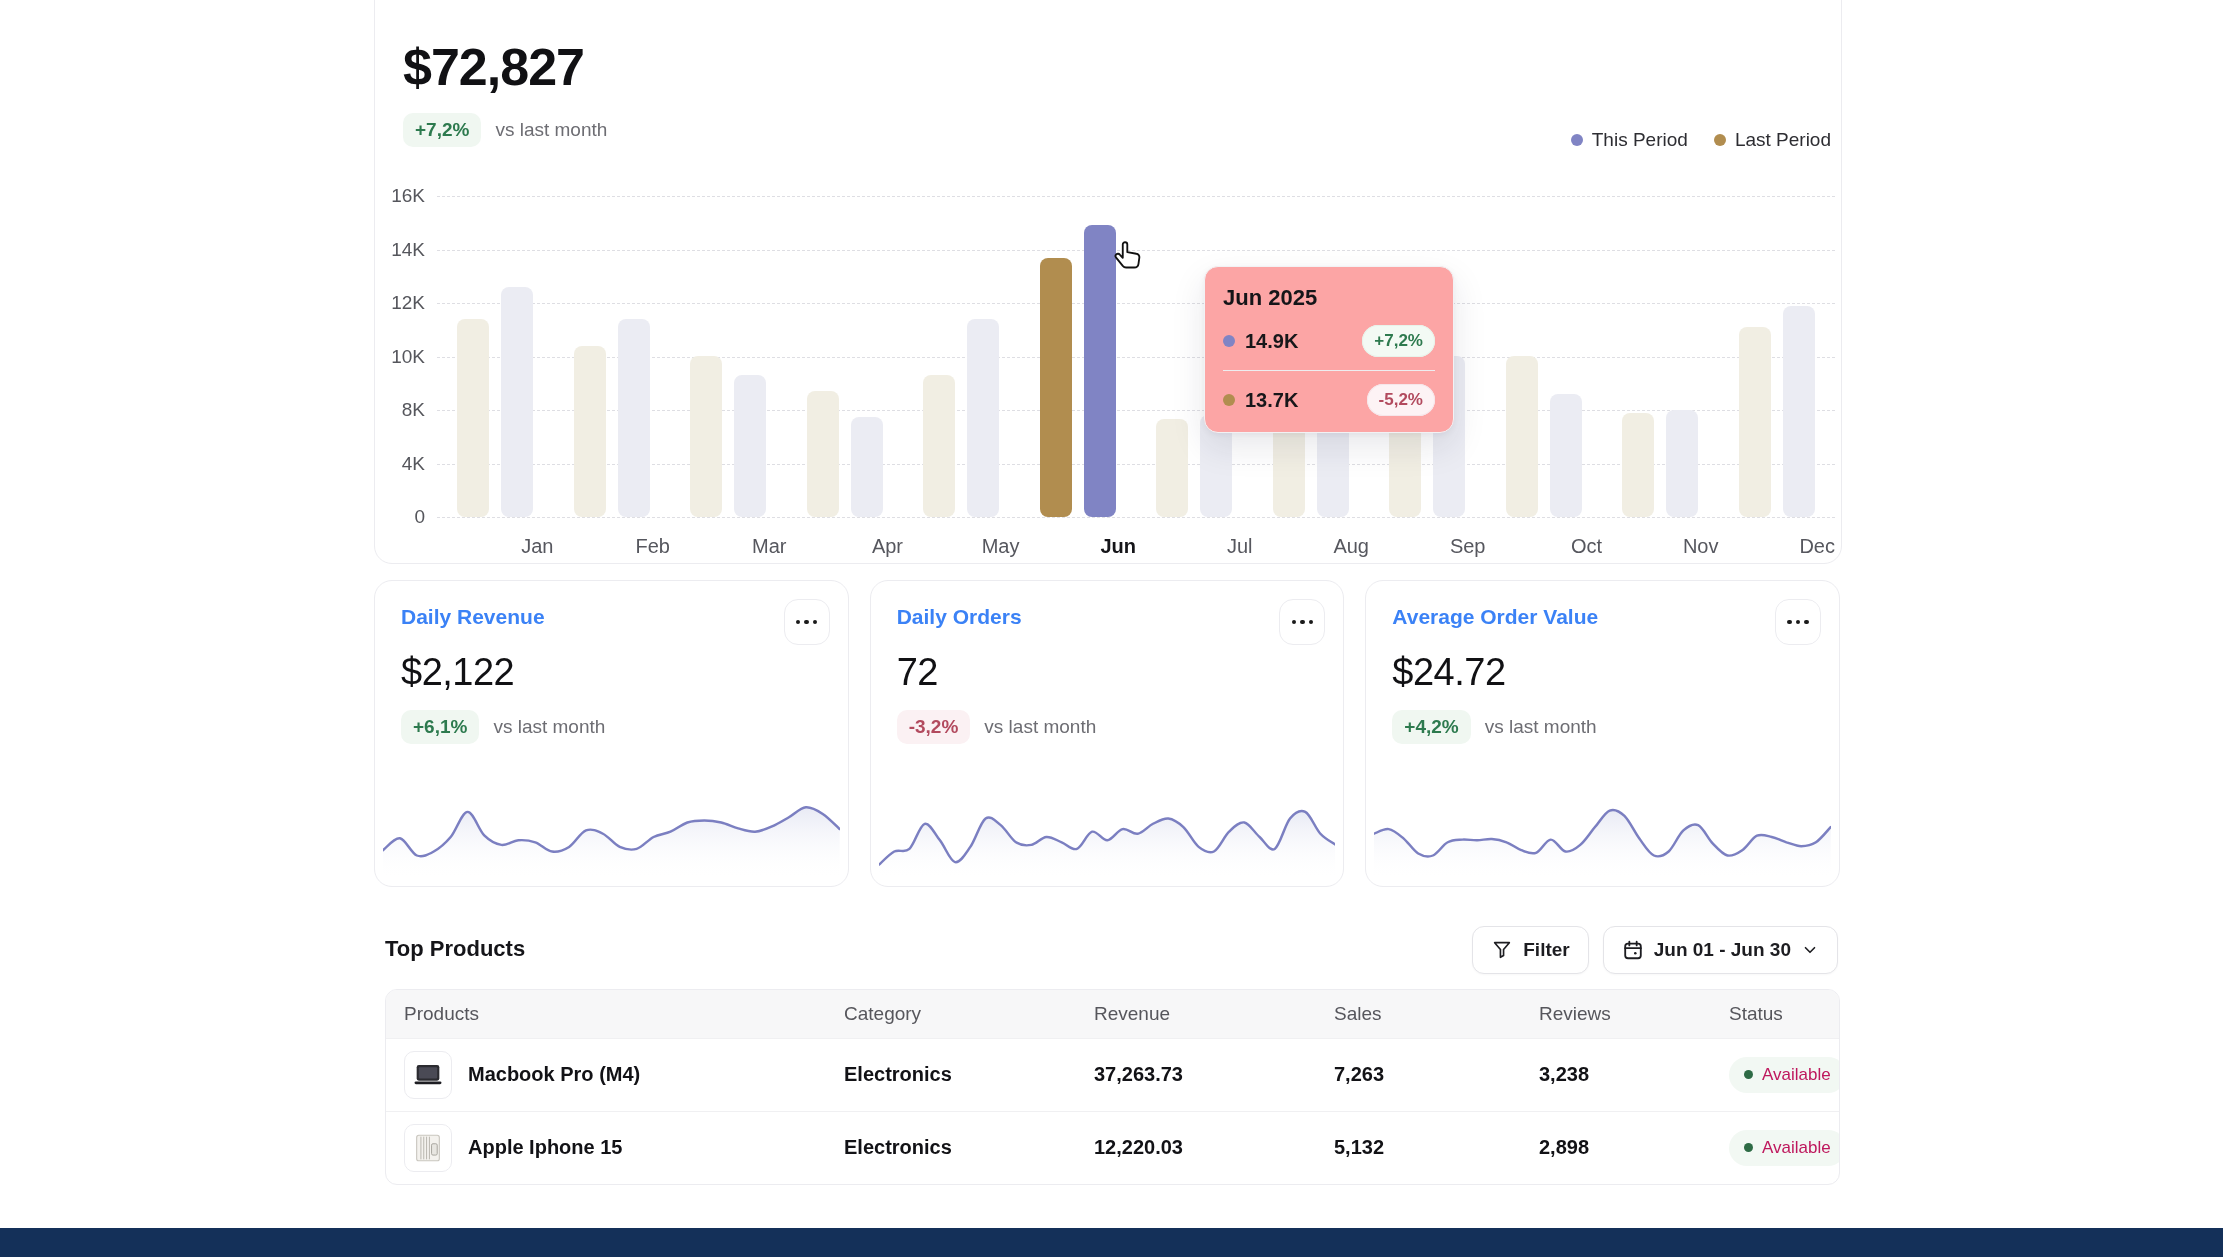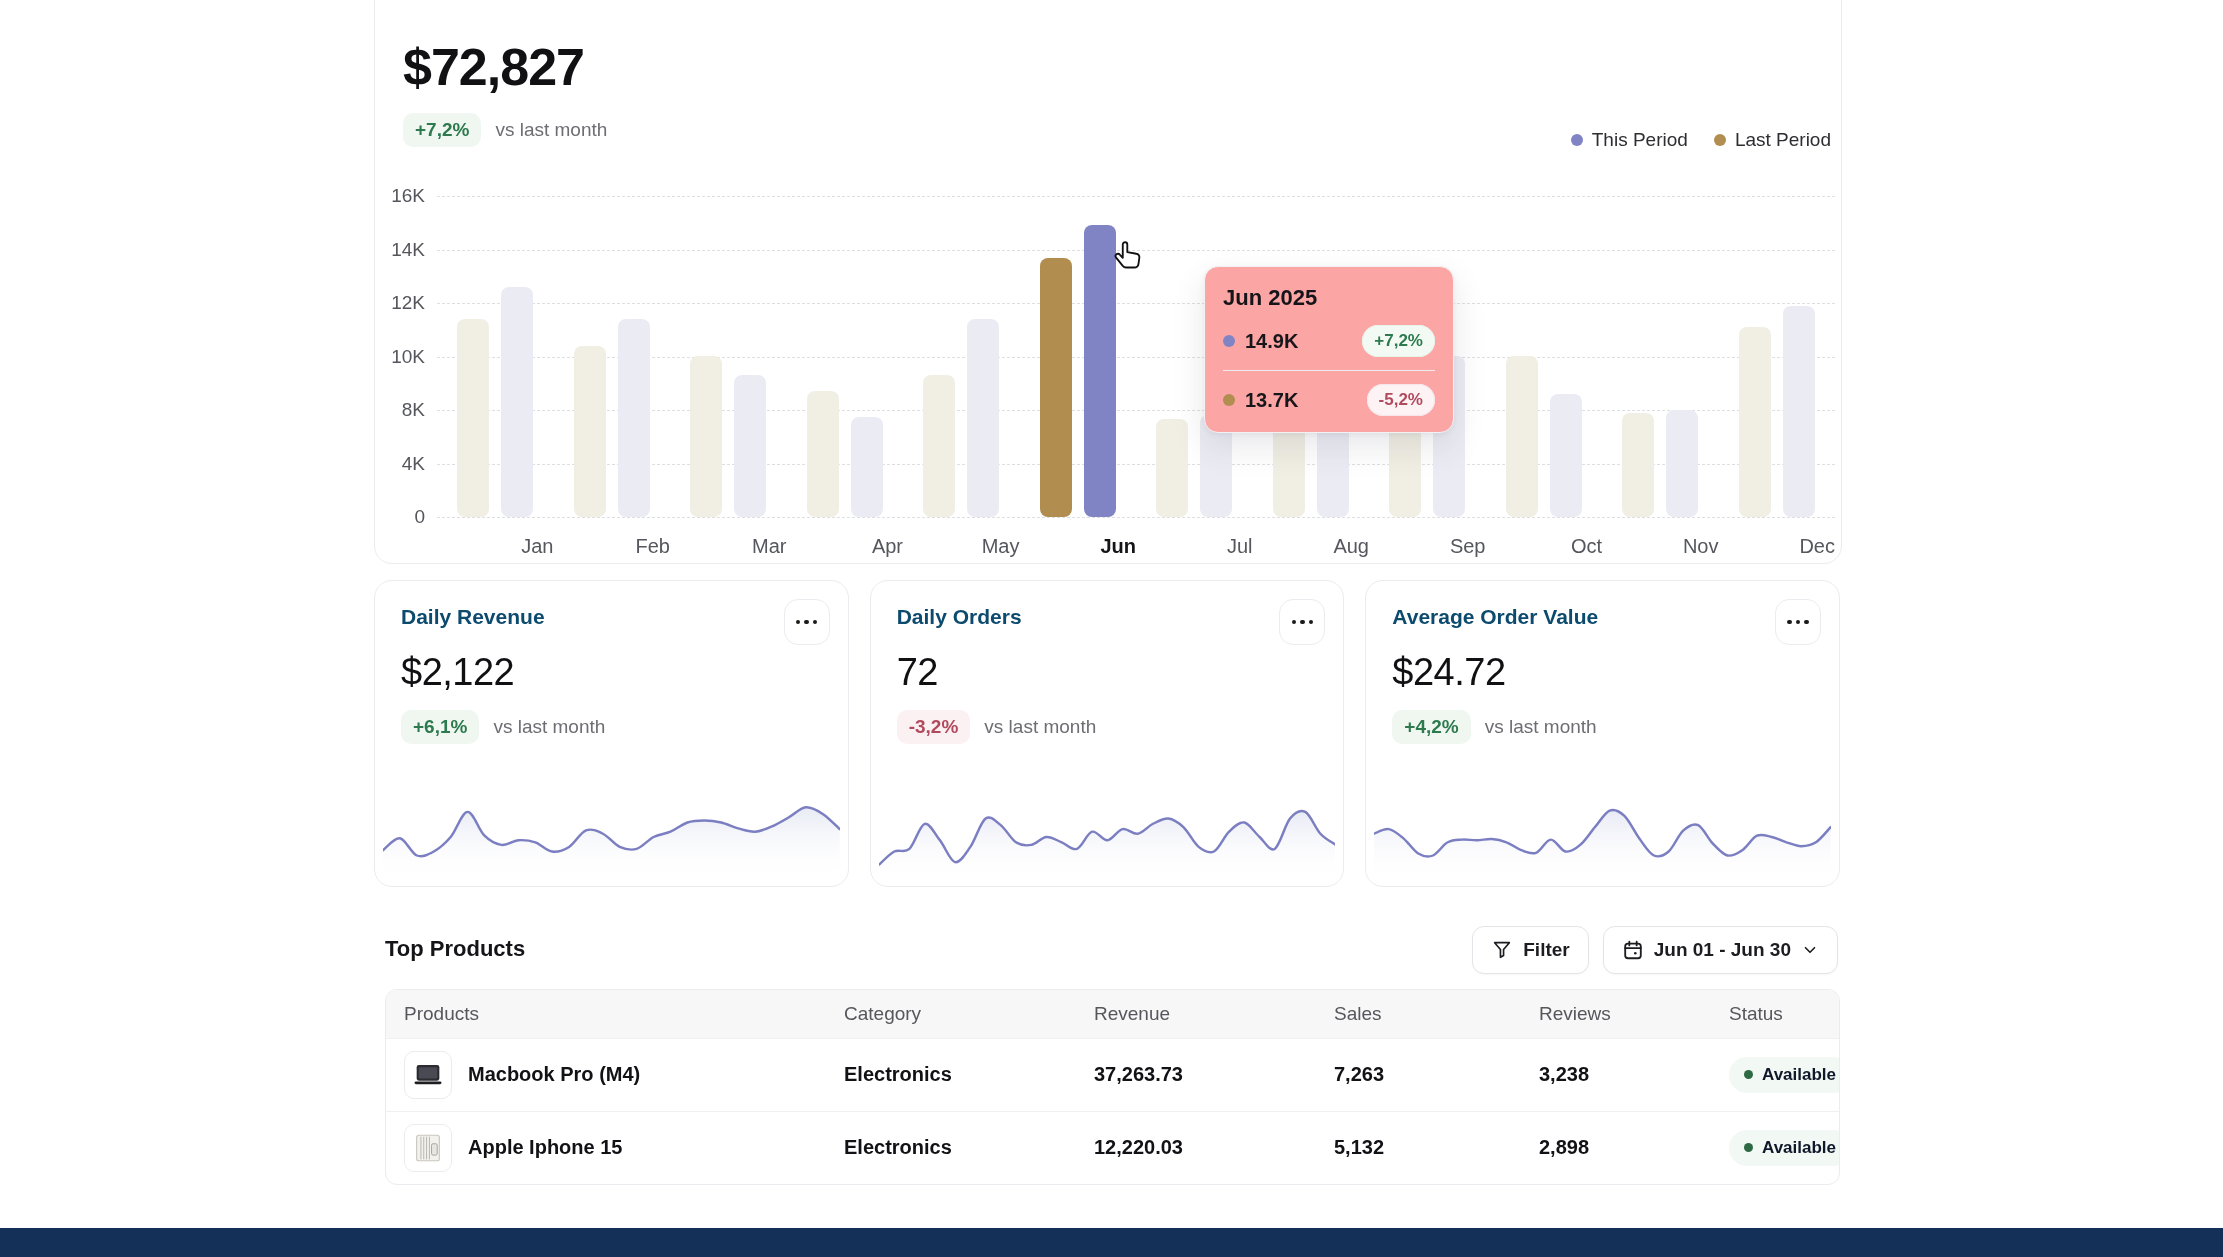--- a/index.html
+++ b/index.html
@@ -44,21 +44,21 @@
   .t-badge.pos{color:#2d7a4e;background:#f3faf4;box-shadow:0 0 0 1px #e8f3ea inset;}
   .t-badge.neg{color:#b24a5e;background:#fdf3f5;box-shadow:0 0 0 1px #f6e6ea inset;}
   .t-div{height:1px;background:#ededf0;margin:13px 0;}
   .cursor{position:absolute;left:1112px;top:240px;z-index:40;}
   
   .cards{position:absolute;left:374px;top:580px;width:1466px;display:flex;gap:21px;}
   .card{
     flex:1;height:307px;background:#fff;border:1px solid #ececf0;border-radius:18px;
     position:relative;padding:24px 26px;box-sizing:border-box;overflow:hidden;
   }
-  .card-title{font-size:21px;font-weight:600;color:#0c4a6e;}
+  .card-title{font-size:21px;font-weight:600;color:#3b82f6;}
   .dots-btn{
     position:absolute;right:18px;top:18px;width:46px;height:46px;border-radius:14px;border:1px solid #ececf0;
     background:#fff;display:flex;align-items:center;justify-content:center;gap:4px;cursor:pointer;
   }
   .dots-btn i{width:4.5px;height:4.5px;border-radius:50%;background:#1a1a1a;}
   .card-value{font-size:38px;font-weight:400;letter-spacing:-0.5px;margin-top:22px;color:#111114;}
   .card-sub{display:flex;align-items:center;gap:14px;margin-top:16px;}
   .spark{position:absolute;left:8px;right:8px;bottom:6px;height:84px;}
   .spark svg{width:100%;height:100%;display:block;}
   
@@ -77,21 +77,21 @@
   table{width:100%;border-collapse:collapse;table-layout:fixed;}
   col.c1{width:440px}col.c2{width:250px}col.c3{width:240px}col.c4{width:205px}col.c5{width:190px}
   thead tr{background:#f7f7f8;height:48px;}
   th{font-size:19px;font-weight:400;color:#56565c;text-align:left;padding:0 0 0 18px;}
   tbody tr{border-top:1px solid #f0f0f2;height:73px;}
   td{font-size:20px;font-weight:600;color:#121216;padding:0 0 0 18px;}
   .prod-cell{display:flex;align-items:center;gap:16px;}
   .thumb{width:46px;height:46px;border-radius:10px;border:1px solid #ececf0;background:#fff;
     display:flex;align-items:center;justify-content:center;flex:0 0 auto;}
   .status-badge{display:inline-flex;align-items:center;gap:9px;border-radius:999px;background:#f2f8f3;
-    padding:8px 15px;font-size:17px;font-weight:700;color:#0f172a;text-align:center;}
+    padding:8px 15px;font-size:17px;font-weight:400;color:#be185d;text-align:center;}
   .status-badge i{width:9px;height:9px;border-radius:50%;background:#2e6b45;}
   .footer{position:absolute;left:0;top:1228px;width:2223px;height:29px;background:#143059;}
 </style>
 </head>
 <body>
 
 <section class="chart-card">
   <div class="hero">
     <h1 class="hero-value">$72,827</h1>
     <div class="hero-sub">

